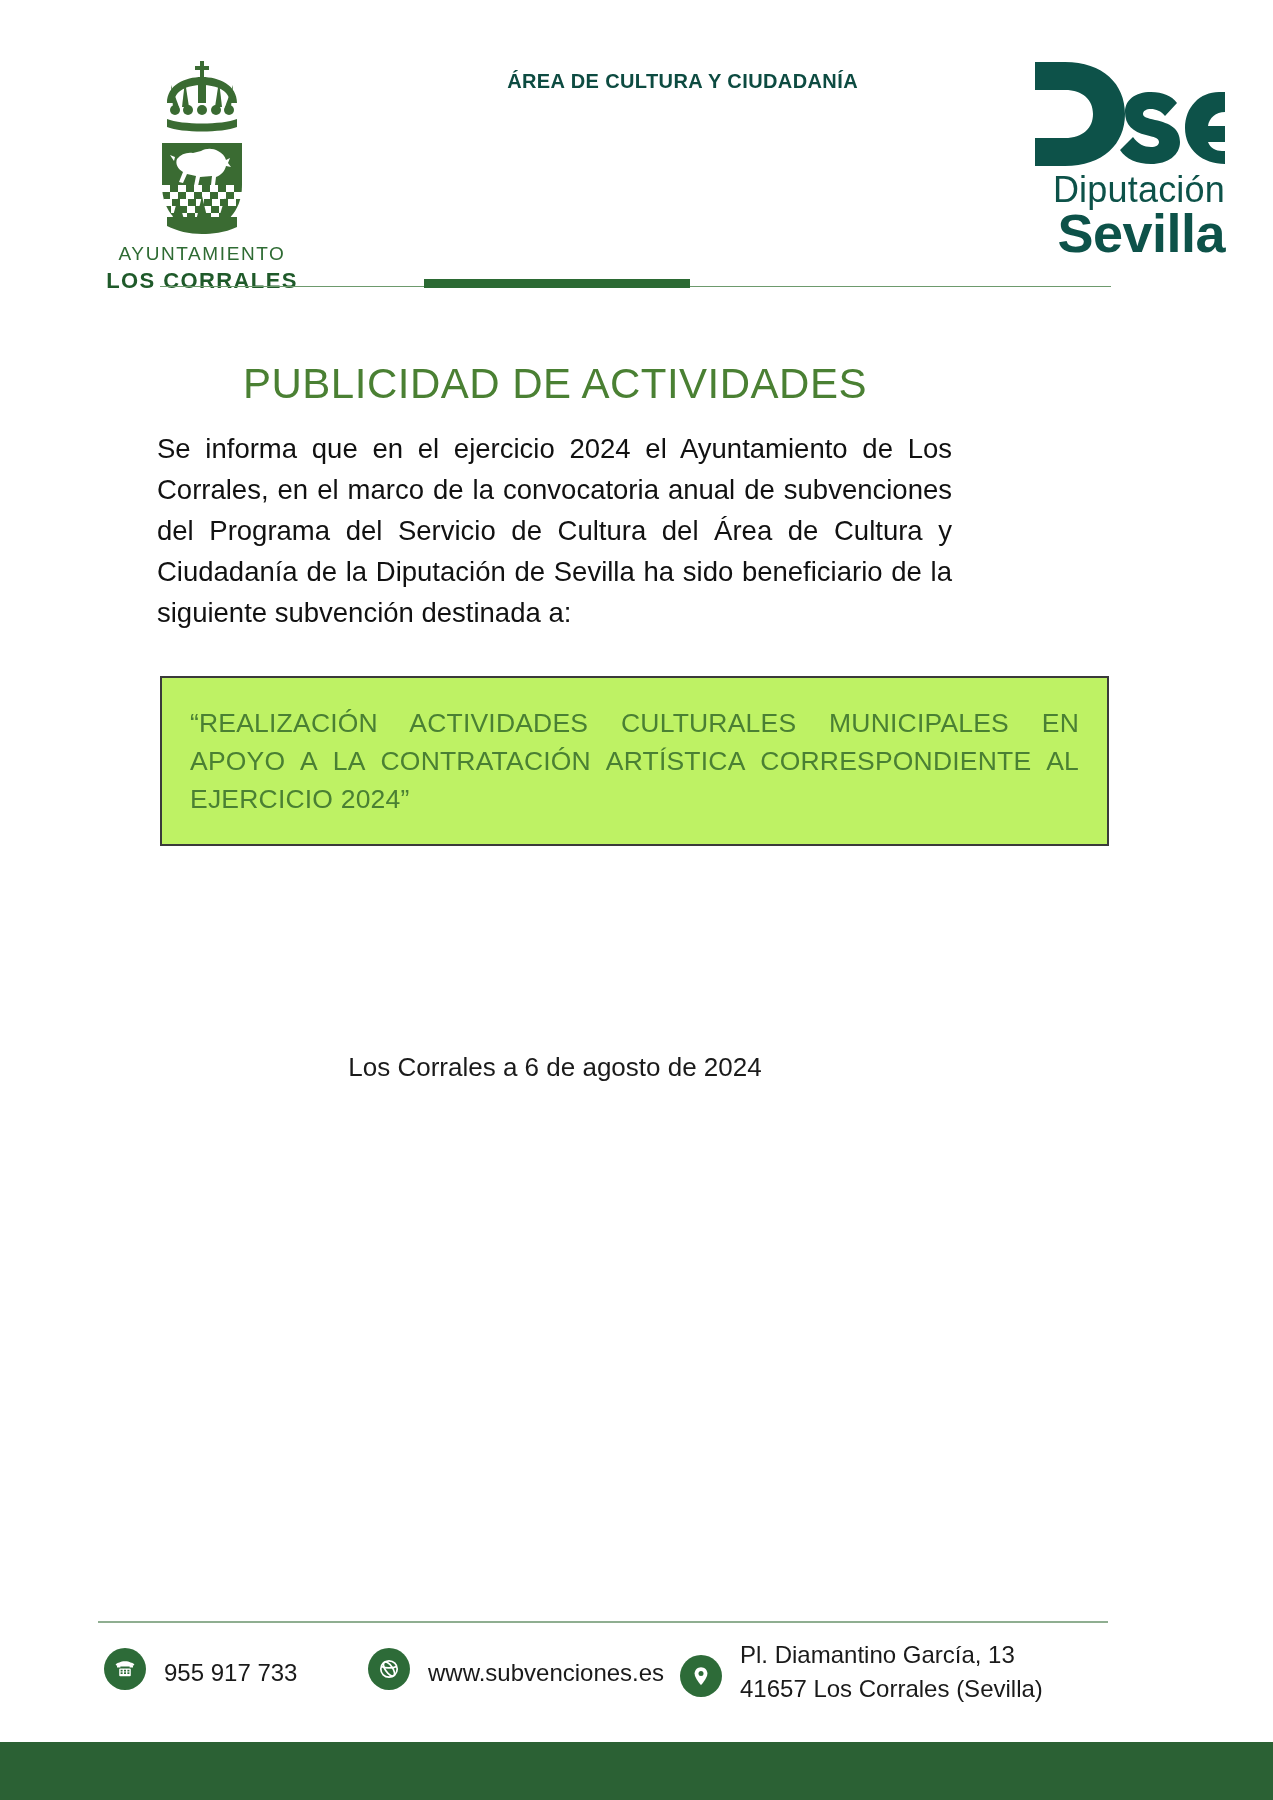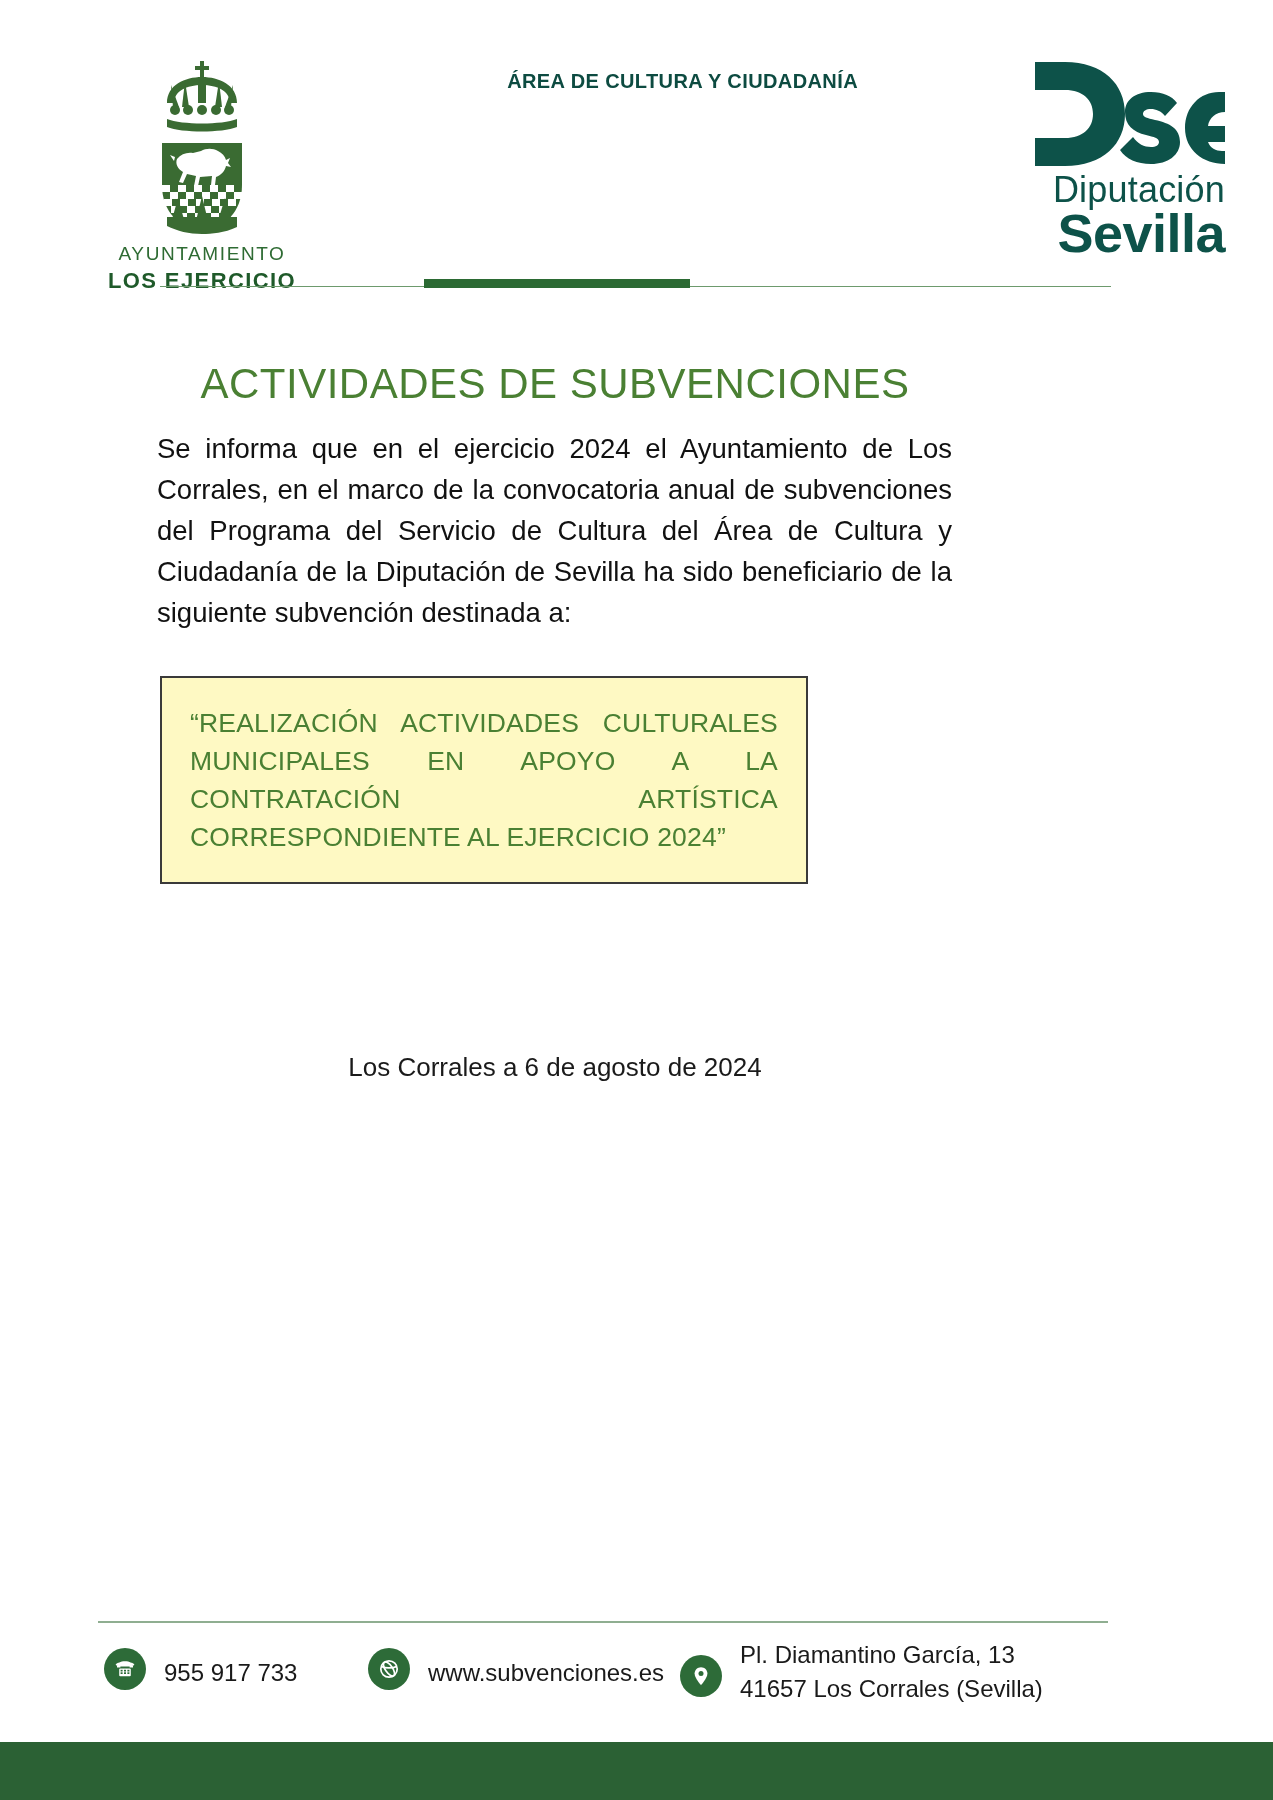--- a/index.html
+++ b/index.html
@@ -132,23 +132,23 @@
     line-height: 41px;
     color: #111111;
     text-align: justify;
     text-justify: inter-word;
   }
 
   .grant-box {
     position: absolute;
     left: 160px;
     top: 676px;
-    width: 648px;
+    width: 949px;
     border: 2px solid #3a3a3a;
-    background: #fef9c3;
+    background: #bef264;
     padding: 26px 28px 26px 28px;
     box-sizing: border-box;
   }
   .grant-title {
     font-size: 26.5px;
     line-height: 38px;
     color: #4a8033;
     text-align: justify;
     text-justify: inter-word;
     font-weight: 400;
@@ -297,21 +297,21 @@
 
         <g fill="#3a6b32">
           <path d="M58 168 L51 143 L44 168 Z"></path>
           <path d="M82 170 L75 141 L68 170 Z"></path>
           <path d="M105 166 L98 143 L91 166 Z"></path>
           <path d="M40 162 L110 162 L110 172 C97 178 85 179 75 179
                    C62 179 50 176 40 171 Z"></path>
         </g>
       </svg>
       <div class="crest-line1">AYUNTAMIENTO</div>
-      <div class="crest-line2">LOS EJERCICIO</div>
+      <div class="crest-line2">LOS CORRALES</div>
     </div>
 
     <div class="area-label">ÁREA DE CULTURA Y CIUDADANÍA</div>
 
     <div class="dip-logo">
       <svg class="dip-mark" width="200" height="112" viewBox="0 0 200 112">
 
         <path d="M10 4 L40 4 C78 4 100 26 100 56 C100 86 78 108 40 108 L10 108
                  L10 80 L40 80 C58 80 68 70 68 56 C68 42 58 32 40 32 L10 32 Z" fill="#0d5249"></path>
 
@@ -330,21 +330,21 @@
       <div class="dip-word1">Diputación</div>
       <div class="dip-word2">Sevilla</div>
     </div>
 
     <div class="header-rule"></div>
     <div class="header-rule-thick"></div>
   </div>
 
   <div class="content">
 
-    <div class="doc-title">ACTIVIDADES DE SUBVENCIONES</div>
+    <div class="doc-title">PUBLICIDAD DE ACTIVIDADES</div>
 
     <div class="intro">Se informa que en el ejercicio 2024 el Ayuntamiento de Los Corrales, en el marco de la convocatoria anual de subvenciones del Programa del Servicio de Cultura del Área de Cultura y Ciudadanía de la Diputación de Sevilla ha sido beneficiario de la siguiente subvención destinada a:</div>
 
     <div class="grant-box">
       <div class="grant-title">“REALIZACIÓN ACTIVIDADES CULTURALES MUNICIPALES EN APOYO A LA CONTRATACIÓN ARTÍSTICA CORRESPONDIENTE AL EJERCICIO  2024”</div>
     </div>
 
     <div class="place-date">Los Corrales a 6 de agosto de 2024</div>
   </div>
 

